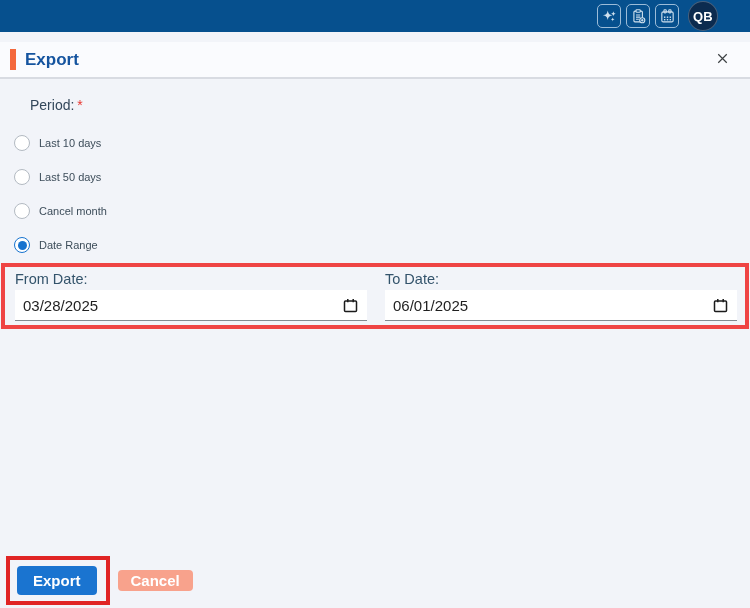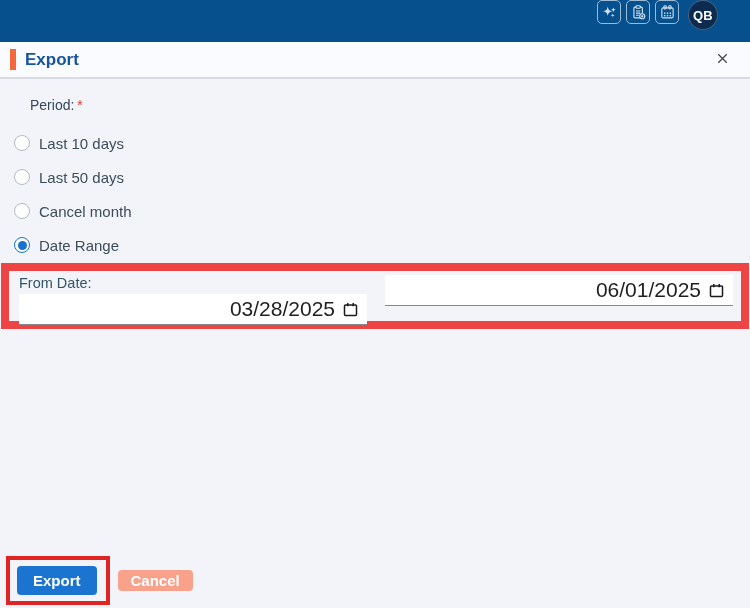--- a/index.html
+++ b/index.html
@@ -6,23 +6,23 @@
   html,body { width:750px; height:608px; }
   body {
     position:relative;
     background:#f2f4f9;
     font-family:"Liberation Sans", sans-serif;
     overflow:hidden;
   }
 
   
   .topbar {
-    position:absolute; top:0; left:0; right:0; height:42px;
+    position:absolute; top:0; left:0; right:0; height:32px;
     background:#06508e;
-    display:flex; align-items:flex-start; justify-content:flex-end;
+    display:flex; align-items:center; justify-content:flex-end;
     padding-right:32px; gap:5px;
   }
   .icon-btn {
     width:24px; height:24px;
     border:1.5px solid #9cbcd8; border-radius:5px;
     background:transparent;
     display:flex; align-items:center; justify-content:center;
     cursor:pointer; flex:0 0 auto;
   }
   .icon-btn svg { display:block; }
@@ -61,37 +61,37 @@
   .radio {
     width:16px; height:16px; border-radius:50%;
     border:1.5px solid #b3bac2; background:#fff;
     margin-right:9px; position:relative; flex:0 0 auto;
   }
   .radio.selected { border-color:#1773cf; }
   .radio.selected::after {
     content:""; position:absolute; left:2.5px; top:2.5px; right:2.5px; bottom:2.5px;
     border-radius:50%; background:#1773cf;
   }
-  .radio-label { font-size:15px; color:#3d4d5a; }
+  .radio-label { font-size:11px; color:#3d4d5a; }
 
   
   .date-annotation {
     position:absolute; top:263px; left:1px; right:1px; height:66px;
-    border:8px solid #ef4444;
+    border:4px solid #ef4444;
     display:grid; grid-template-columns:1fr 1fr; column-gap:18px;
     padding:4px 8px 0 10px;
   }
   .field-label { font-size:14.5px; color:#33536b; margin-bottom:3px; }
   .date-field { position:relative; }
   .date-field input {
     width:100%; height:31px;
     border:none; border-bottom:1px solid #84898f;
     background:#ffffff;
-    font-family:inherit; font-size:21px; color:#1f1f1f;
-    padding:0 32px 0 8px; outline:none;text-align:right;
+    font-family:inherit; font-size:15px; color:#1f1f1f;
+    padding:0 32px 0 8px; outline:none;
   }
   .cal-indicator {
     position:absolute; right:9px; top:8px; cursor:pointer;
   }
 
   
   .footer {
     position:absolute; left:6px; bottom:3px;
     display:flex; align-items:center;
   }
@@ -188,20 +188,21 @@
       <input type="text" value="03/28/2025" style="">
       <span class="cal-indicator">
         <svg width="15" height="15" viewBox="0 0 15 15" fill="none" stroke="#1b1b1b" stroke-width="1.5">
           <rect x="1.5" y="3" width="12" height="10.5" rx="1"></rect>
           <path d="M4.8 1 v3.2 M10.2 1 v3.2"></path>
         </svg>
       </span>
     </div>
   </div>
   <div>
+    <div class="field-label">To Date:</div>
     <div class="date-field">
       <input type="text" value="06/01/2025" style="">
       <span class="cal-indicator">
         <svg width="15" height="15" viewBox="0 0 15 15" fill="none" stroke="#1b1b1b" stroke-width="1.5">
           <rect x="1.5" y="3" width="12" height="10.5" rx="1"></rect>
           <path d="M4.8 1 v3.2 M10.2 1 v3.2"></path>
         </svg>
       </span>
     </div>
   </div>

